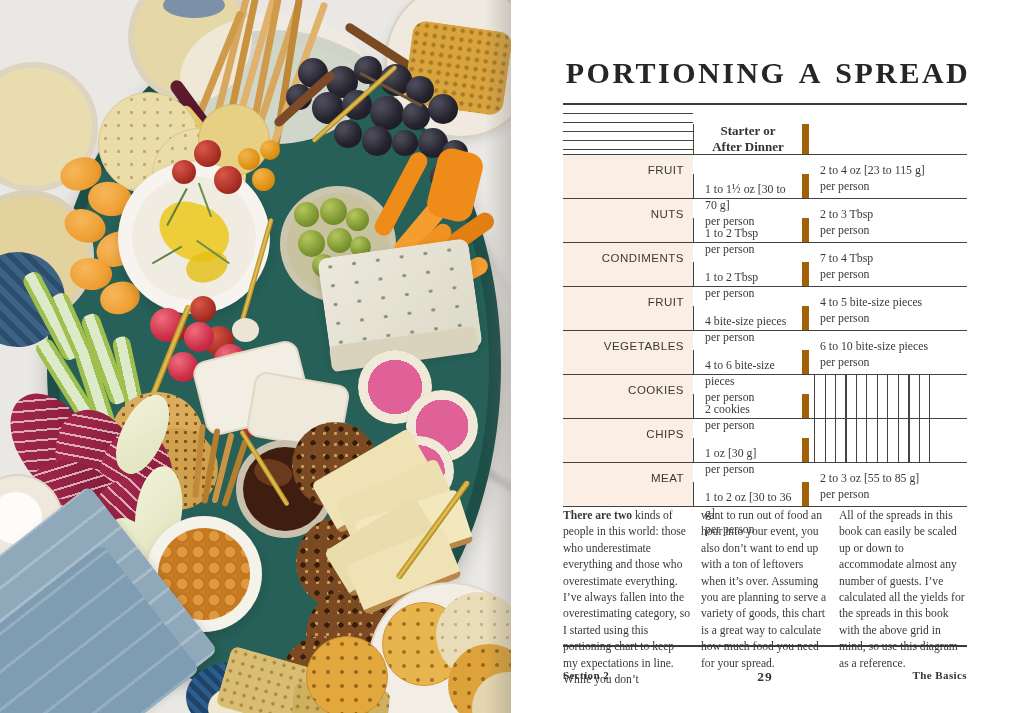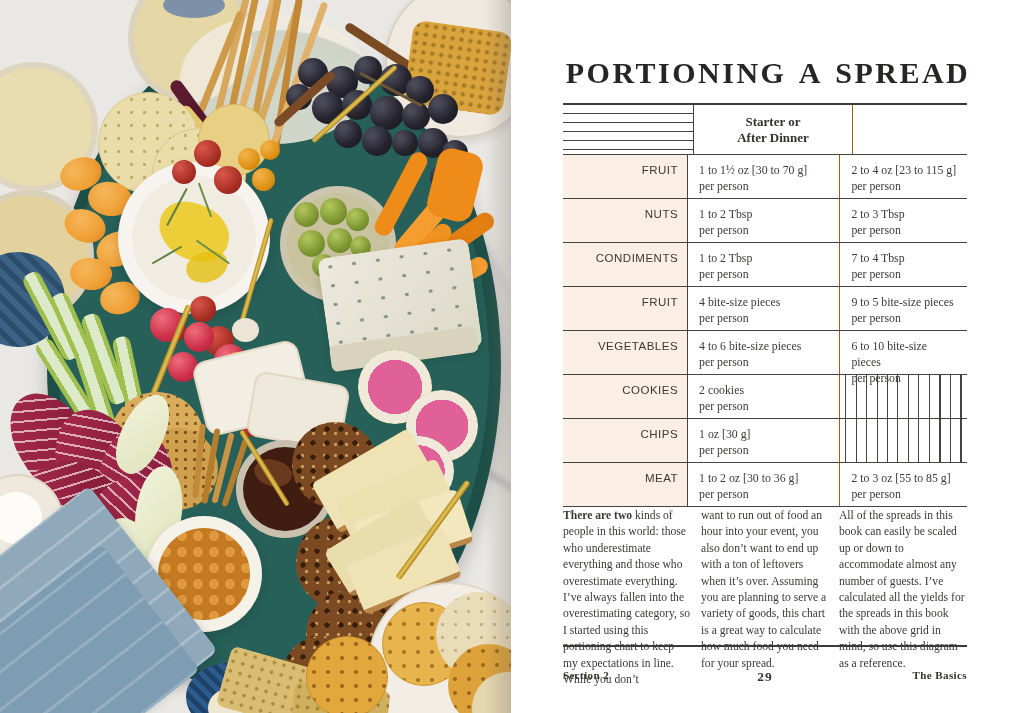--- a/index.html
+++ b/index.html
@@ -26,21 +26,21 @@
   .leafW{background:linear-gradient(120deg,#f1f2da,#dfe4bd);border-radius:50% 60% 45% 55%;}
   .gutter{position:absolute;right:0;top:0;width:26px;height:100%;background:linear-gradient(to right,transparent,rgba(110,105,100,.28));}
   
   .page-r{position:absolute;left:512px;top:0;width:512px;height:713px;background:#ffffff;}
   .title{position:absolute;left:0;top:56px;width:100%;text-align:center;font-weight:700;font-size:30px;letter-spacing:2.5px;word-spacing:4px;color:#282624;}
   .tbl{position:absolute;left:51px;top:103px;width:404px;border-bottom:1px solid #454340;}
   .trow{display:flex;border-top:1px solid #454340;}
   .trow.hdr{border-top:2px solid #3c3a36;height:49px;}
   .trow.body{height:43px;}
   .cell-l{width:130px;box-sizing:border-box;position:relative;}
-  .cell-s{width:160px;box-sizing:border-box;border-left:1px solid #454340;border-right:1px solid #a16207;position:relative;}
+  .cell-s{width:116px;box-sizing:border-box;border-left:1px solid #454340;border-right:7px solid #a16207;position:relative;margin-top:19px;}
   .cell-m{width:132px;box-sizing:border-box;position:relative;}
   .hdr .cell-l{background:repeating-linear-gradient(180deg,transparent 0 8px,#454340 8px 9px);}
   .hdr .cell-s,.hdr .cell-m{display:flex;align-items:center;justify-content:center;text-align:center;
        font-weight:700;font-size:13px;line-height:16px;white-space:pre-line;color:#34322f;}
   .body .cell-l{background:#fbeee5;text-align:right;padding:9px 9px 0 0;
        font-family:"Liberation Sans",sans-serif;font-size:11.5px;letter-spacing:.5px;color:#3a3834;}
   .body .cell-s,.body .cell-m{padding:7px 10px 0 11px;font-size:11.8px;line-height:16px;white-space:pre-line;color:#3b3936;}
   .vlines{position:absolute;top:0;bottom:0;left:5px;right:4px;background:repeating-linear-gradient(90deg,#454340 0 1px,transparent 1px 10.5px);}
   .cols{position:absolute;left:51px;top:508px;width:404px;display:flex;justify-content:space-between;}
   .col{width:128px;font-size:11.6px;line-height:16.4px;color:#3b3936;text-align:left;}
@@ -281,21 +281,21 @@
         <div class="cell-l">CONDIMENTS</div>
         <div class="cell-s">1 to 2 Tbsp
 per person</div>
         <div class="cell-m">7 to 4 Tbsp
 per person</div>
       </div>
       <div class="trow body">
         <div class="cell-l">FRUIT</div>
         <div class="cell-s">4 bite-size pieces
 per person</div>
-        <div class="cell-m">9 to 5 bite-size pieces
+        <div class="cell-m">4 to 5 bite-size pieces
 per person</div>
       </div>
       <div class="trow body">
         <div class="cell-l">VEGETABLES</div>
         <div class="cell-s">4 to 6 bite-size pieces
 per person</div>
         <div class="cell-m">6 to 10 bite-size pieces
 per person</div>
       </div>
       <div class="trow body">

